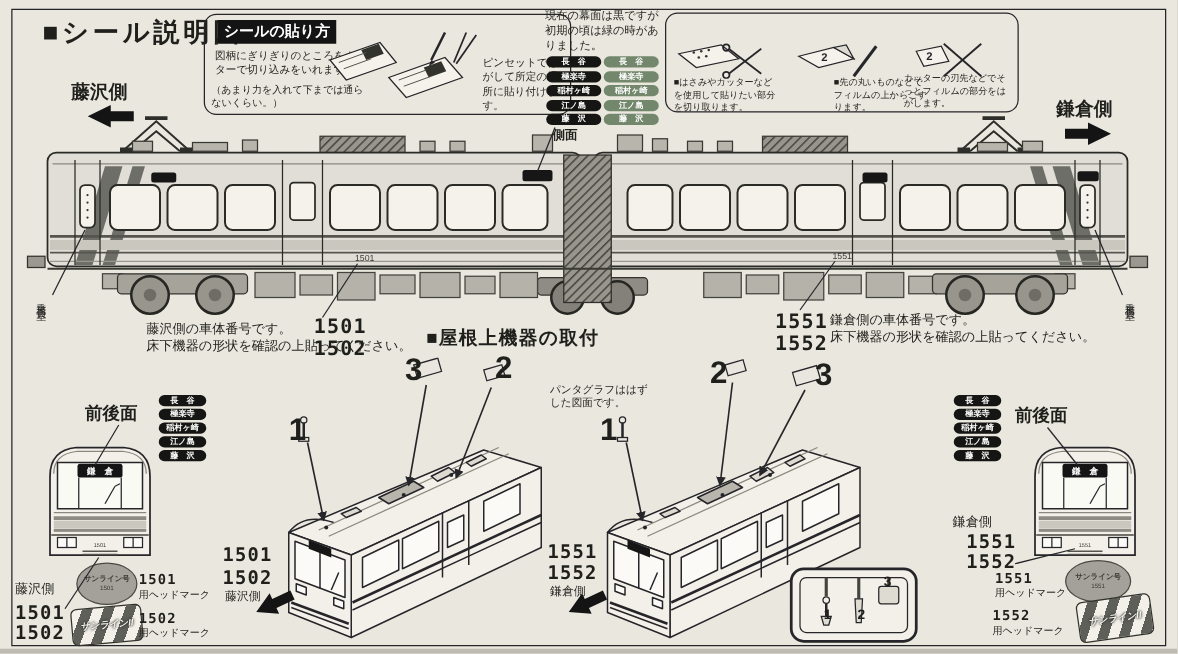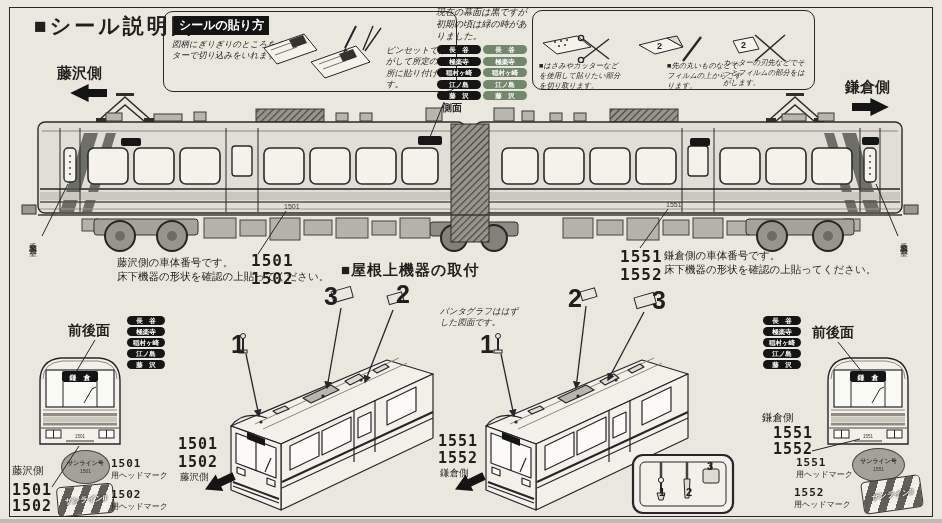--- a/index.html
+++ b/index.html
@@ -7,41 +7,42 @@
          font-family:"Liberation Sans","DejaVu Sans",sans-serif;color:#1f1f1c;}
   .ab{position:absolute;}
   .bold{font-weight:bold;}
   .mono{font-family:"DejaVu Sans Mono","Liberation Mono",monospace;font-weight:bold;letter-spacing:1px;}
   .box{border:1.5px solid #26262a;border-radius:10px;}
   .badge{background:#141414;color:#fff;font-weight:bold;white-space:nowrap;padding:1px 5px;}
   .pill{height:9px;border-radius:5px;background:#151513;color:#fff;font-size:6.5px;line-height:9.5px;
         text-align:center;font-weight:bold;overflow:hidden;}
   .pill-g{background:#72876b;}
   .vert{writing-mode:vertical-rl;letter-spacing:2px;}
-  .note{line-height:1.35;font-style:italic;}
+  .note{line-height:1.35;}
   .hm-oval{background:#a3a199;border:1px solid #4a4a44;border-radius:50%;text-align:center;}
   .hm-band{border:1px solid #33332e;border-radius:5px;overflow:hidden;text-align:center;
            background:repeating-linear-gradient(115deg,#f2f0e8 0 8px,#5f5f5a 8px 16px);}
   .hm-band span{font-style:italic;font-weight:bold;color:#f4f2ec;text-shadow:0 0 2px #2a2a26,0 0 2px #2a2a26;}
   .num3d{font-size:25px;font-weight:bold;line-height:1;}
   svg{display:block;}
 </style>
 </head>
 <body>
 
 <div id="sheet">
 
   <div class="ab" style="left:9px;top:7px;width:922px;height:508px;border:1.6px solid #26262a;"></div>
   <div class="ab" style="left:0;top:519px;width:942px;height:4px;background:#bdbbb2;"></div>
 
   <div class="ab bold" style="left:34px;top:12px;font-size:21px;letter-spacing:3px;">■シール説明図</div>
 
   <div class="ab box" style="left:163px;top:11px;width:292px;height:79px;">
     <div class="ab badge" style="left:10px;top:4px;font-size:12px;">シールの貼り方</div>
     <div class="ab note" style="left:8px;top:27px;width:128px;font-size:8.5px;">図柄にぎりぎりのところをカッターで切り込みをいれます。</div>
+    <div class="ab note" style="left:5px;top:55px;width:122px;font-size:8px;">（あまり力を入れて下までは通らないくらい。）</div>
     <div class="ab note" style="left:222px;top:33px;width:62px;font-size:8.5px;">ピンセットではがして所定の場所に貼り付けます。</div>
     <svg class="ab" style="left:95px;top:12px;" width="125" height="64" viewBox="0 0 125 64">
       <g stroke="#26262a" fill="#f4f2ea">
         <polygon points="5,24 45,10 58,26 18,40"></polygon>
         <polygon points="52,38 97,22 111,38 66,54"></polygon>
       </g>
       <polygon points="30,16 44,11 48,19 34,24" fill="#33332e"></polygon>
       <polygon points="80,30 94,25 98,33 84,38" fill="#33332e"></polygon>
       <g stroke="#55544e" stroke-width="0.8">
         <line x1="12" y1="26" x2="34" y2="18"></line>

